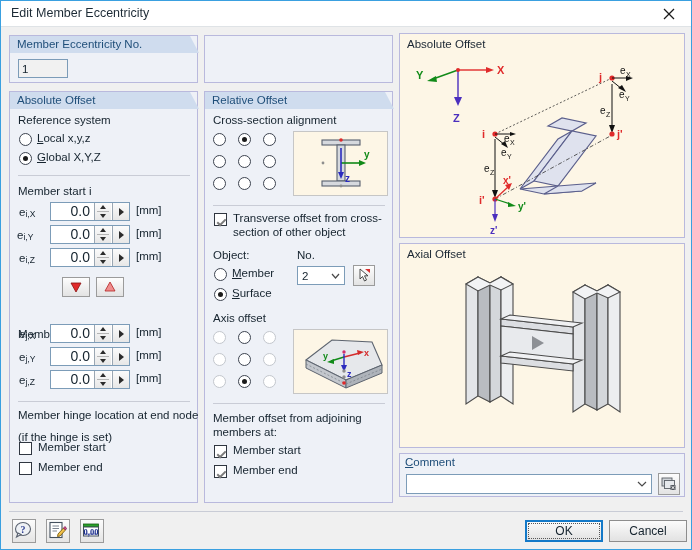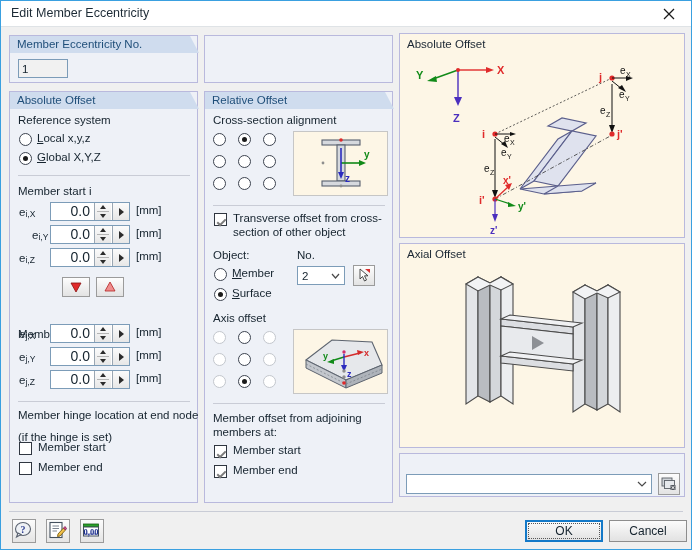--- a/index.html
+++ b/index.html
@@ -206,21 +206,21 @@
           <div class="dn">
               <div class="tri-dn"></div>
             </div>
         </div>
         <div class="sbtn">
             <div class="tri-rt"></div>
           </div>
       </div>
       <div class="unit" style="left:126px;top:95px;">[mm]</div>
 
-      <div class="lbl" style="left:22px;top:120px;">e<span class="sub">i,Y</span></div>
+      <div class="lbl" style="left:7px;top:120px;">e<span class="sub">i,Y</span></div>
       <div class="numbox" style="left:40px;top:116px;width:80px;">
         <div class="val">0.0</div>
         <div class="spin">
           <div class="up">
               <div class="tri-up"></div>
             </div>
           <div class="sepline"></div>
           <div class="dn">
               <div class="tri-dn"></div>
             </div>
@@ -541,20 +541,21 @@
         <polygon points="101,82 173,90 173,120 101,112" fill="#e8eaed"></polygon>
 
         <polygon points="101,112 173,120 173,127 101,119" fill="#dcdee2"></polygon>
         <polygon points="101,112 110,108 182,116 173,120" fill="#f0f1f3"></polygon>
       </g>
       <polygon points="132,92 144,99 132,106" fill="#8d9095"></polygon>
     </svg>
   </div>
 
   <div class="panel" style="left:398px;top:452px;width:286px;height:44px;background:#eef1f7;">
+    <div class="phead" style="width:286px;background:transparent;clip-path:none;padding-left:5px;"><span class="u">C</span>omment</div>
     <div class="body">
       <div class="combo" style="left:6px;top:3px;width:246px;height:20px;">
         <div class="cval"></div>
         <div class="carrow">
           <svg width="10" height="6" viewBox="0 0 10 6">
               <polyline points="1,1 5,5 9,1" fill="none" stroke="#4a4a4a" stroke-width="1.2"></polyline>
             </svg>
         </div>
       </div>
       <div class="pbtn" style="left:258px;top:2px;width:22px;height:22px;">

